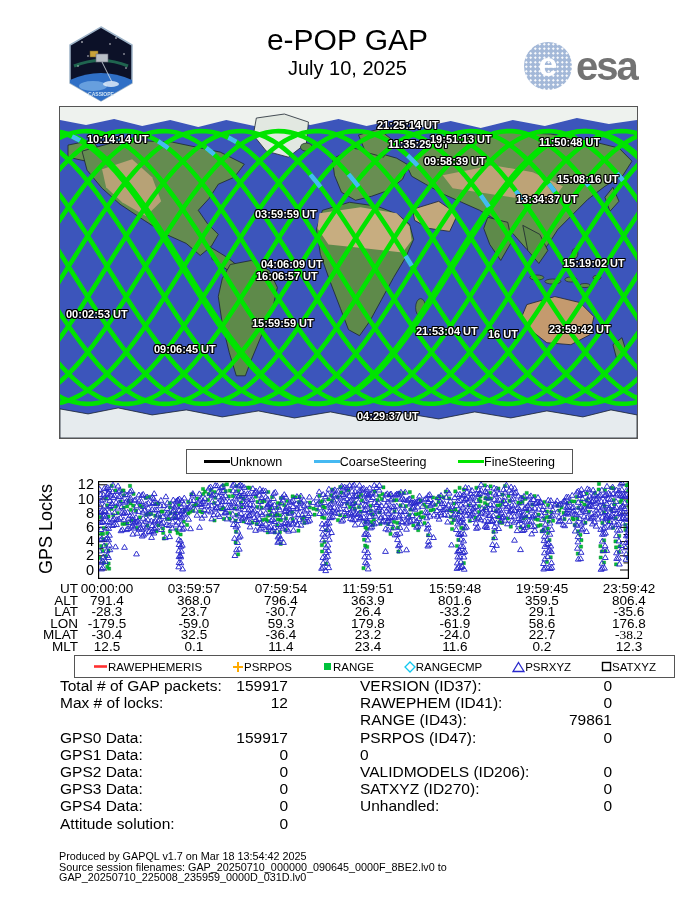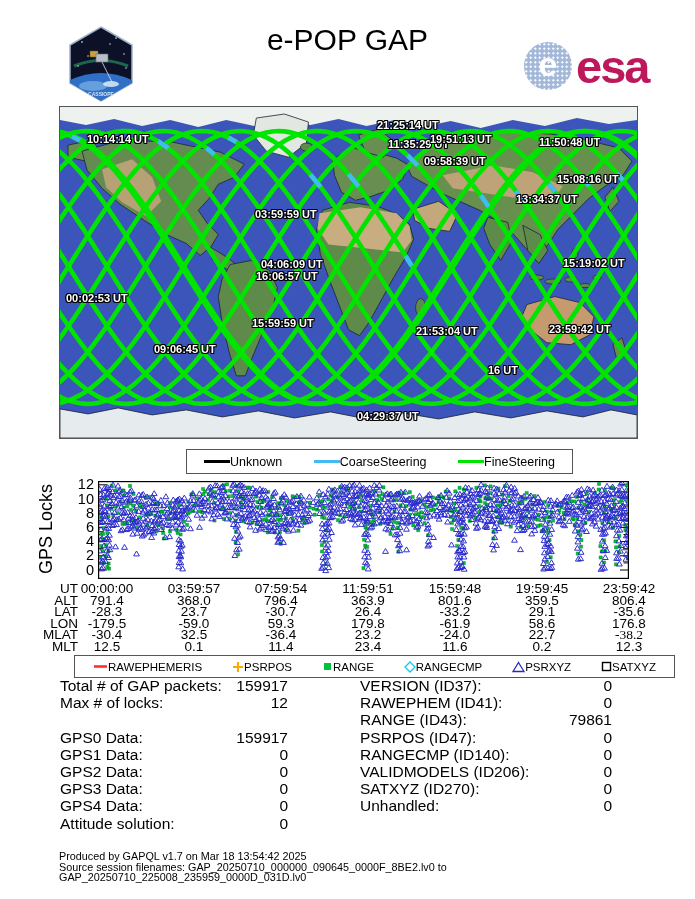--- a/index.html
+++ b/index.html
@@ -10,21 +10,21 @@
   .titleblock{position:absolute;left:0;top:24px;width:100%;text-align:center;}
   .title{font-size:30px;line-height:32px;}
   .date{font-size:20px;line-height:24px;}
   .esalogo{position:absolute;left:524px;top:42px;display:flex;align-items:center;gap:4px;}
   .esaglobe{position:relative;width:48px;height:48px;border-radius:50%;
             background-color:#a3b8d8;
             background-image:radial-gradient(circle,#ffffff 0.9px,rgba(255,255,255,0) 1.2px);
             background-size:4.5px 4.5px;}
   .esae{position:absolute;left:50%;top:50%;transform:translate(-50%,-55%);
         font-size:34px;font-weight:bold;color:#fff;}
-  .esaword{font-size:47px;font-weight:bold;color:#be185d;letter-spacing:-2px;line-height:1;}
+  .esaword{font-size:40px;font-weight:bold;color:#737373;letter-spacing:-2px;line-height:1;}
   
   .map{position:absolute;left:59px;top:106px;width:577px;height:331px;
        border:1px solid #555;background:#3c55bb;}
   .map svg{position:absolute;left:0;top:0;}
   .maplabels{position:absolute;left:0;top:0;width:100%;height:100%;}
   .maplabel{position:absolute;font-size:11px;font-weight:bold;color:#fff;white-space:nowrap;
             text-shadow:-1px 0 #000,1px 0 #000,0 -1px #000,0 1px #000,-1px -1px #000,1px 1px #000,-1px 1px #000,1px -1px #000;}
   
   .legendbox{position:absolute;border:1px solid #555;background:#fff;
              display:flex;align-items:center;justify-content:space-between;}
@@ -74,20 +74,21 @@
       <ellipse cx="45" cy="60" rx="8" ry="3" fill="#e8f2fb" opacity="0.8"></ellipse>
       <rect x="24" y="27" width="8" height="6" fill="#c9a23a" stroke="#6b5a20" stroke-width="0.5"></rect>
       <rect x="30" y="30" width="12" height="8" fill="#b8bec6" stroke="#667" stroke-width="0.6"></rect>
       <line x1="36" y1="38" x2="46" y2="58" stroke="#dde6ee" stroke-width="0.8"></line>
       <text x="35" y="72" font-size="5" fill="#cfe3f2" text-anchor="middle" font-weight="bold">CASSIOPE</text>
     </svg>
   </div>
 
   <div class="titleblock">
     <div class="title">e-POP GAP</div>
+    <div class="date">July 10, 2025</div>
   </div>
 
   <div class="esalogo">
     <div class="esaglobe">
       <span class="esae">e</span>
     </div>
     <div class="esaword">esa</div>
   </div>
 
   <div class="map">
@@ -157,25 +158,25 @@
         <span class="maplabel" style="left: 328px; top: 31px;">11:35:29 UT</span>
         <span class="maplabel" style="left: 370px; top: 26px;">19:51:13 UT</span>
         <span class="maplabel" style="left: 364px; top: 48px;">09:58:39 UT</span>
         <span class="maplabel" style="left: 479px; top: 29px;">11:50:48 UT</span>
         <span class="maplabel" style="left: 497px; top: 66px;">15:08:16 UT</span>
         <span class="maplabel" style="left: 456px; top: 86px;">13:34:37 UT</span>
         <span class="maplabel" style="left: 503px; top: 150px;">15:19:02 UT</span>
         <span class="maplabel" style="left: 195px; top: 101px;">03:59:59 UT</span>
         <span class="maplabel" style="left: 201px; top: 151px;">04:06:09 UT</span>
         <span class="maplabel" style="left: 196px; top: 163px;">16:06:57 UT</span>
-        <span class="maplabel" style="left: 6px; top: 185px;">00:02:53 UT</span>
+        <span class="maplabel" style="left: 6px; top: 201px;">00:02:53 UT</span>
         <span class="maplabel" style="left: 192px; top: 210px;">15:59:59 UT</span>
         <span class="maplabel" style="left: 94px; top: 236px;">09:06:45 UT</span>
         <span class="maplabel" style="left: 356px; top: 218px;">21:53:04 UT</span>
-        <span class="maplabel" style="left: 428px; top: 221px; margin-top: 36px;">16 UT</span>
+        <span class="maplabel" style="left: 428px; top: 221px;">16 UT</span>
         <span class="maplabel" style="left: 489px; top: 216px;">23:59:42 UT</span>
         <span class="maplabel" style="left: 297px; top: 303px;">04:29:37 UT</span>
       </div>
   </div>
 
   <div class="legendbox steer">
       <div class="legend-item">
         <span class="swatch-line mk" style="background: rgb(0, 0, 0);"></span>
         <span>Unknown</span>
       </div>
@@ -397,21 +398,20 @@
       </div>
       <div class="srow">
         <span>RANGE (ID43):</span>
         <span>79861</span>
       </div>
       <div class="srow">
         <span>PSRPOS (ID47):</span>
         <span>0</span>
       </div>
       <div class="srow">
-        <span>RANGECMP (ID140):</span>
         <span>0</span>
       </div>
       <div class="srow">
         <span>VALIDMODELS (ID206):</span>
         <span>0</span>
       </div>
       <div class="srow">
         <span>SATXYZ (ID270):</span>
         <span>0</span>
       </div>

